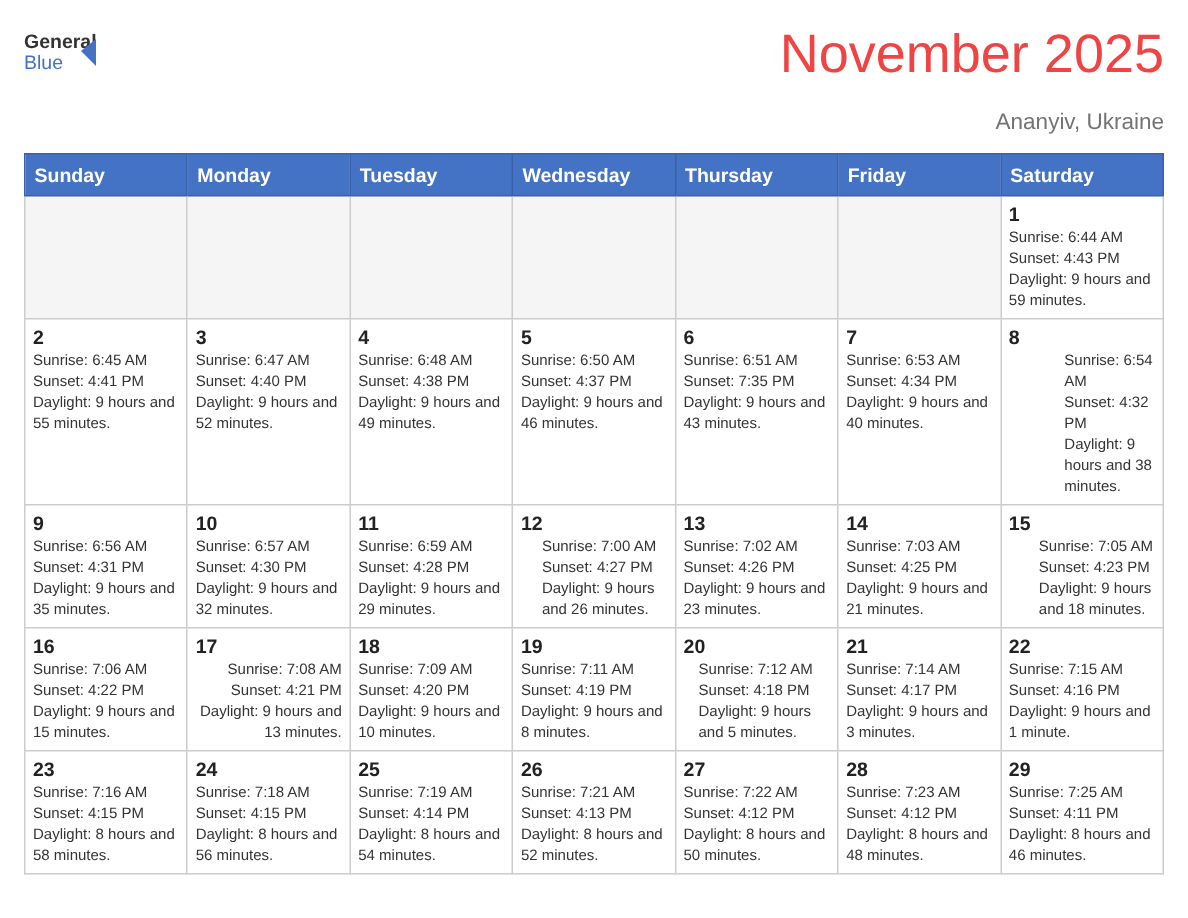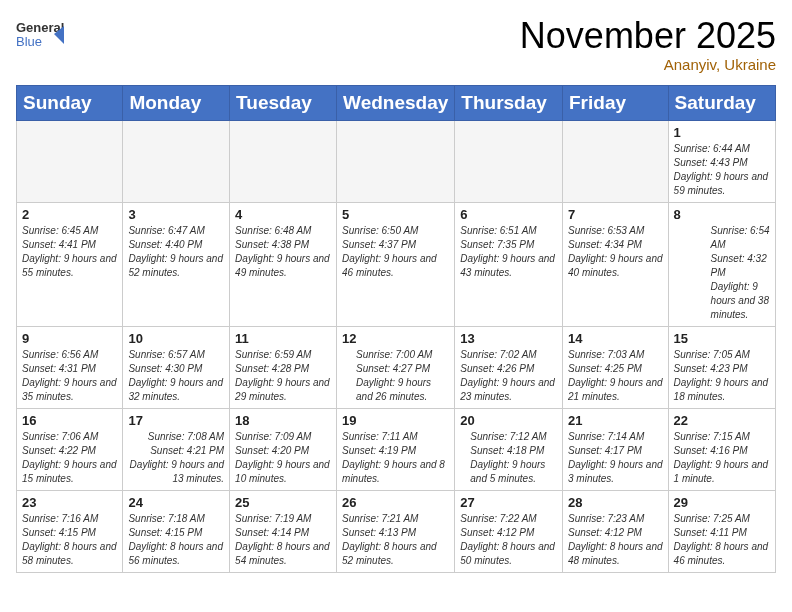--- a/index.html
+++ b/index.html
@@ -20,36 +20,37 @@
       display: flex;
       align-items: center;
       gap: 4px;
     }
     .title-block {
       text-align: right;
     }
     .month-title {
       font-size: 36px;
       font-weight: 300;
-      color: #000000;
+      color: #ef4444;
       line-height: 1.1;
     }
     .location {
       font-size: 15px;
-      color: #a16207;
+      color: #737373;
+      margin-top: 17px;
     }
     .calendar {
       width: 100%;
       border-collapse: collapse;
       border: 1px solid #ccc;
     }
     .calendar th {
       background: #4472C4;
       color: #fff;
-      font-size: 19px;
+      font-size: 13px;
       font-weight: bold;
       text-align: left;
       padding: 6px 6px;
       border: 1px solid #3a60a8;
     }
     .calendar td {
       border: 1px solid #ccc;
       vertical-align: top;
       padding: 4px 5px;
       width: calc(100% / 7);
@@ -64,21 +65,20 @@
     .day-number {
       font-size: 13px;
       font-weight: bold;
       margin-bottom: 2px;
       color: #222;
     }
     .day-info {
       font-size: 10px;
       color: #333;
       line-height: 1.4;
-      font-style: italic;
     }
     .calendar tr td {
       height: 78px;
     }
     .calendar tr:last-child td {
       height: 78px;
     }
   </style>
 </head>
 <body>
@@ -200,21 +200,21 @@
 Daylight: 9 hours and 23 minutes.</div>
         </td>
         <td>
           <div class="day-number">14</div>
           <div class="day-info" style="white-space: pre-line;">Sunrise: 7:03 AM
 Sunset: 4:25 PM
 Daylight: 9 hours and 21 minutes.</div>
         </td>
         <td>
           <div class="day-number">15</div>
-          <div class="day-info" style="white-space: pre-line;">Sunrise: 7:05 AM
+          <div class="day-info" style="white-space: pre-line; margin-left: 20px;">Sunrise: 7:05 AM
 Sunset: 4:23 PM
 Daylight: 9 hours and 18 minutes.</div>
         </td>
       </tr>
       <tr>
         <td>
           <div class="day-number">16</div>
           <div class="day-info" style="white-space: pre-line;">Sunrise: 7:06 AM
 Sunset: 4:22 PM
 Daylight: 9 hours and 15 minutes.</div>

